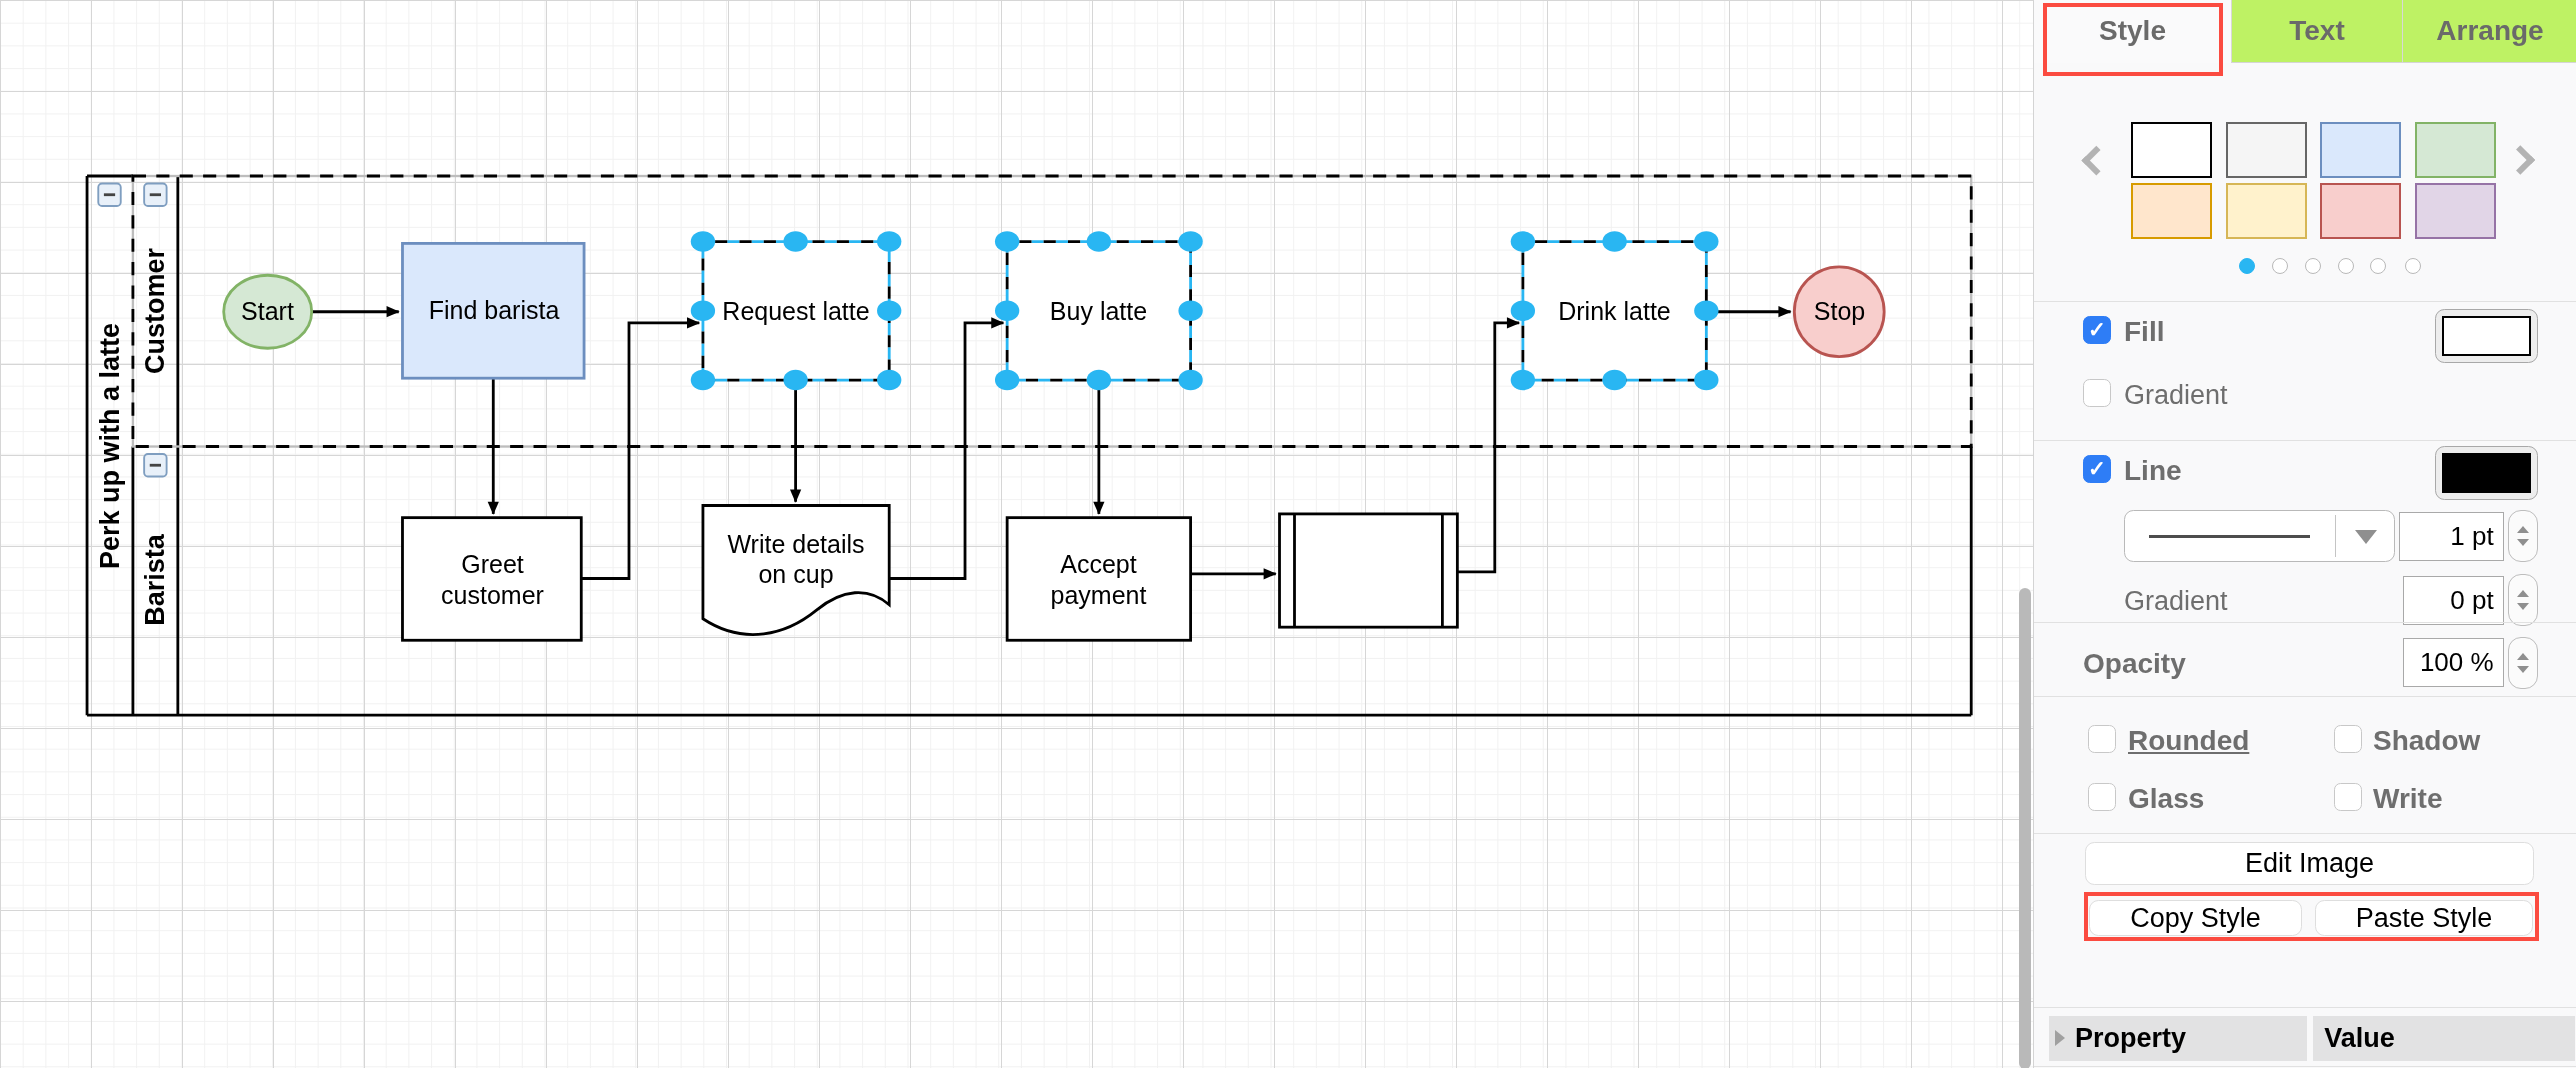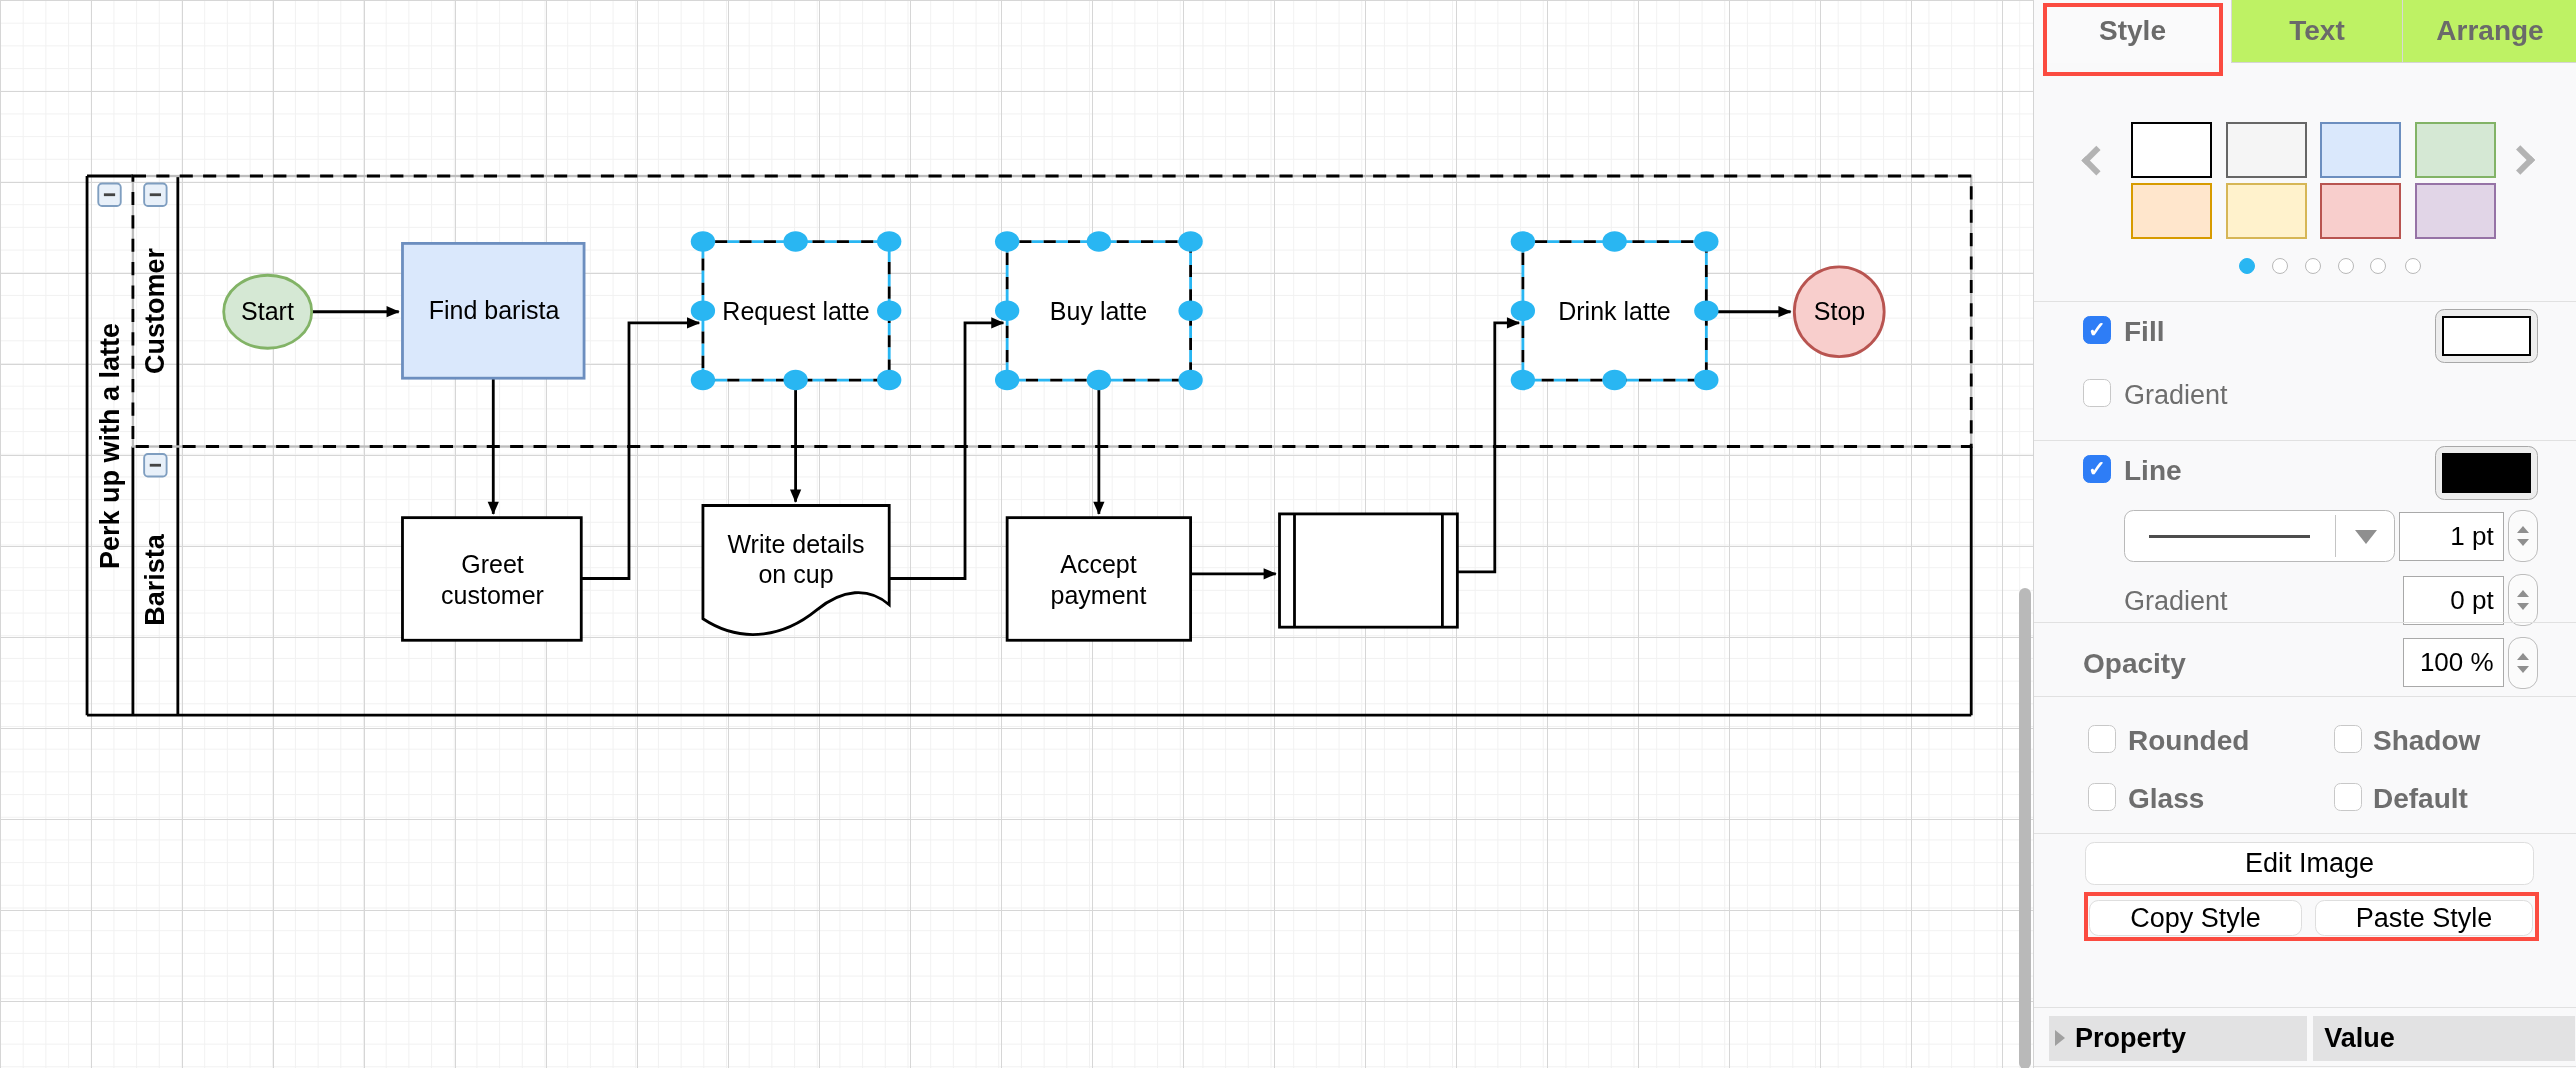--- a/index.html
+++ b/index.html
@@ -274,27 +274,27 @@
     <div class="seclabel" style="left:49px;top:648px;">Opacity</div>
     <input class="numinput" style="left: 369px; top: 638px; width: 101px;" readonly="" value="100 %">
     <div class="stepper" style="left:474px;top:637px;">
       <div class="tri-up"></div>
       <div class="tri-down"></div>
     </div>
 
     <div class="divider" style="top:696px;"></div>
 
     <div class="checkbox" style="left:54px;top:725px;"></div>
-    <div class="seclabel" style="left:94px;top:725px;">Rounded</div>
+    <div class="seclabel" style="left:94px;top:725px;text-decoration:underline;">Rounded</div>
     <div class="checkbox" style="left:300px;top:725px;"></div>
     <div class="seclabel" style="left:339px;top:725px;">Shadow</div>
     <div class="checkbox" style="left:54px;top:783px;"></div>
     <div class="seclabel" style="left:94px;top:783px;">Glass</div>
     <div class="checkbox" style="left:300px;top:783px;"></div>
-    <div class="seclabel" style="left:339px;top:783px;">Default</div>
+    <div class="seclabel" style="left:339px;top:783px;">Write</div>
 
     <div class="divider" style="top:833px;"></div>
 
     <div class="pbtn" style="left:51px;top:842px;width:449px;height:43px;">Edit Image</div>
     <div class="pbtn" style="left:55px;top:900px;width:213px;height:36px;">Copy Style</div>
     <div class="pbtn" style="left:281px;top:900px;width:218px;height:36px;">Paste Style</div>
     <div class="anno anno-copypaste"></div>
 
     <div class="divider" style="top:1007px;"></div>
 

